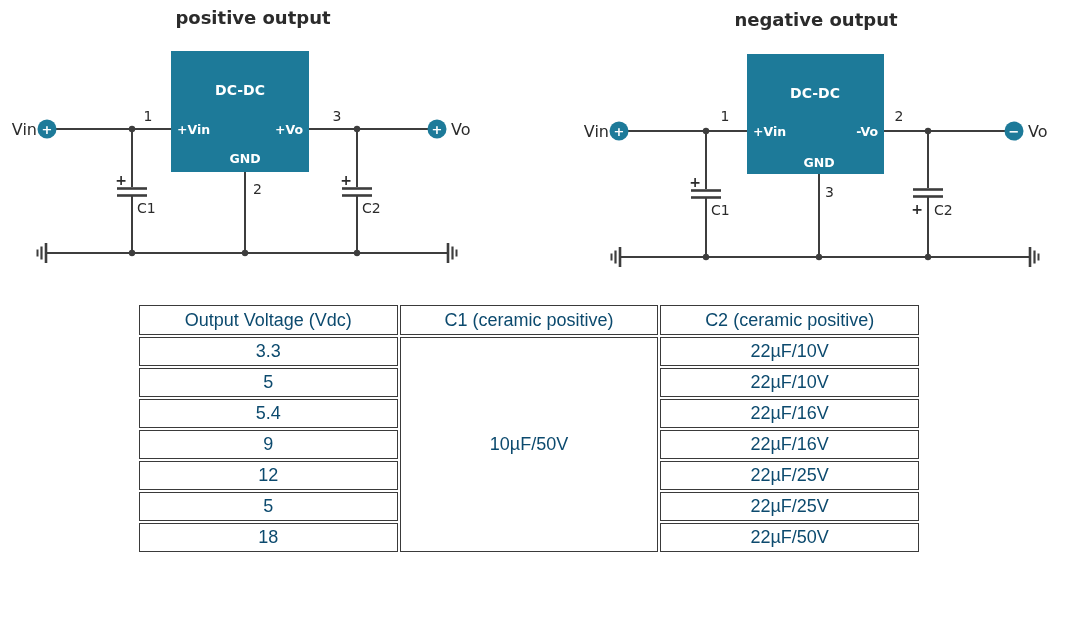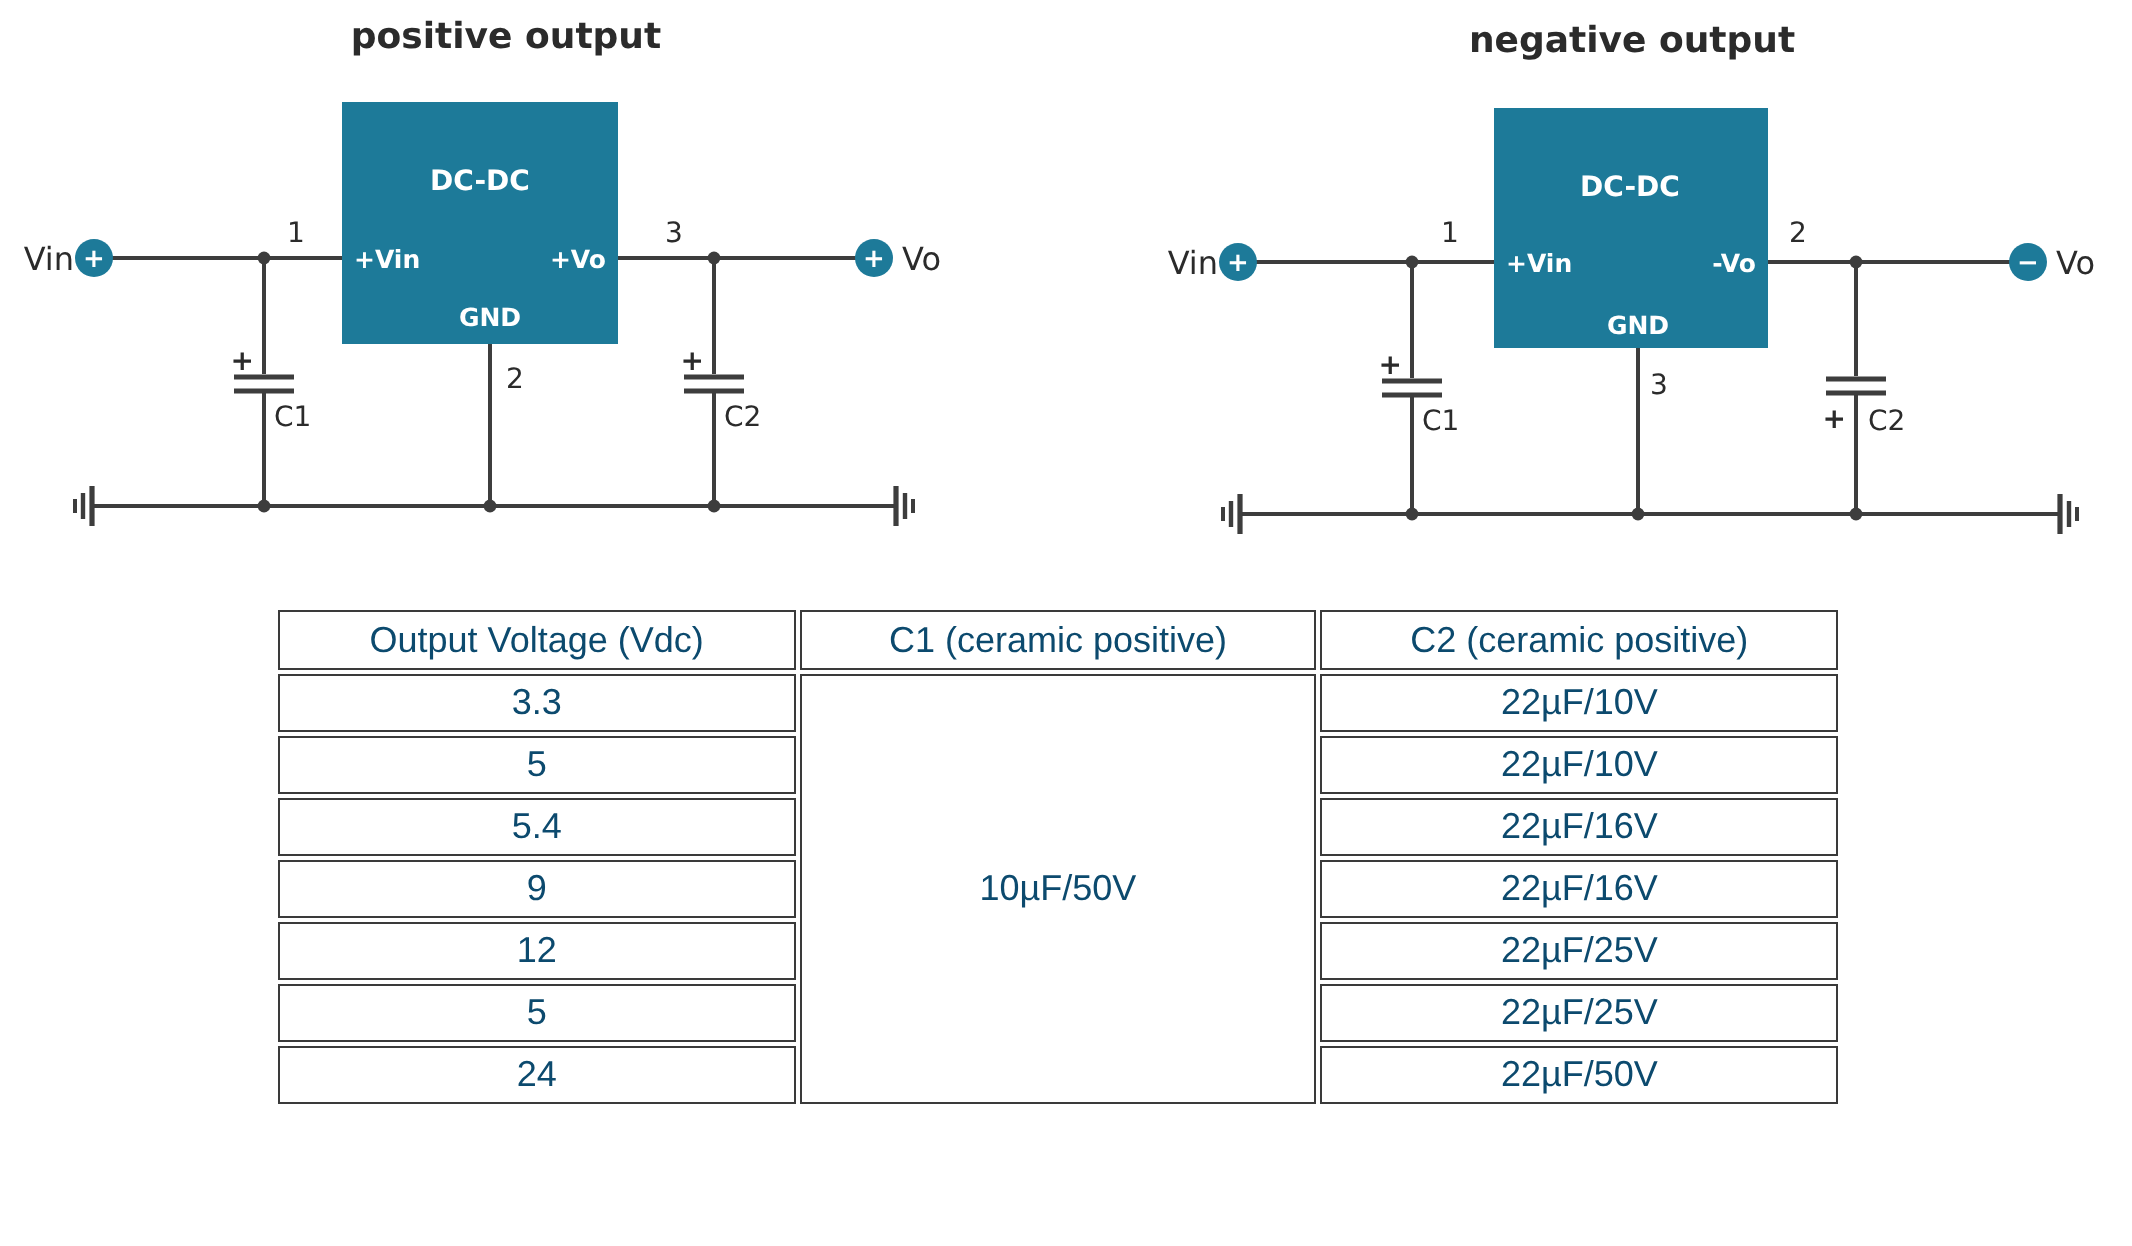--- a/index.html
+++ b/index.html
@@ -228,18 +228,18 @@
       </tr>
       <tr>
         <td>12</td>
         <td>22µF/25V</td>
       </tr>
       <tr>
         <td>5</td>
         <td>22µF/25V</td>
       </tr>
       <tr>
-        <td>24</td>
+        <td>18</td>
         <td>22µF/50V</td>
       </tr>
     </tbody>
   </table>
 </div>
 
 </body></html>

